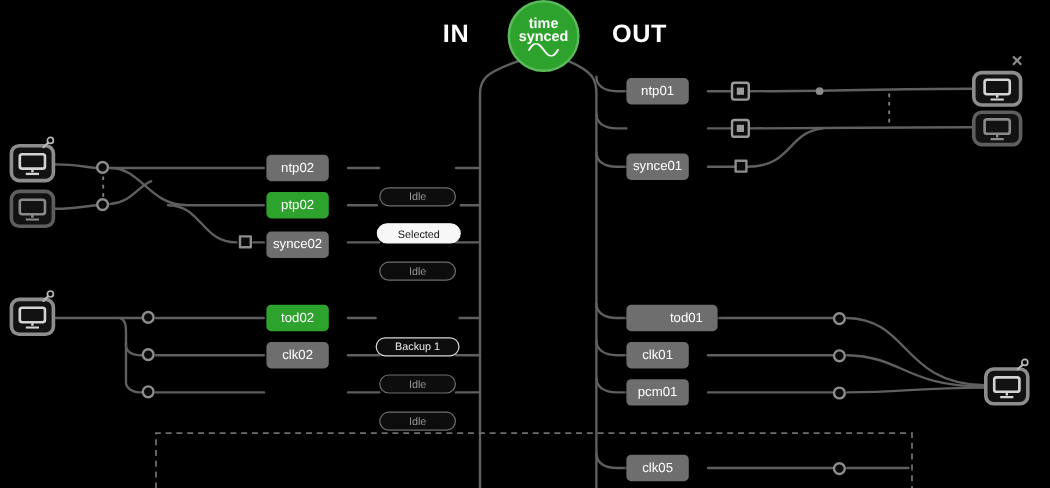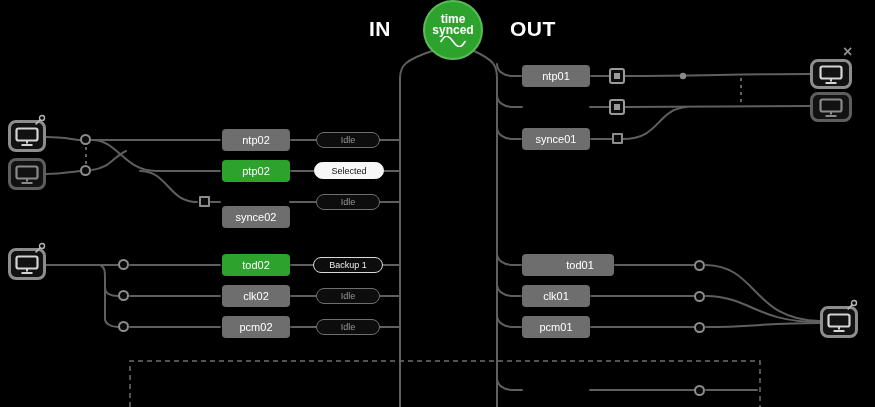--- a/index.html
+++ b/index.html
@@ -5,27 +5,27 @@
   html,body{margin:0;padding:0;background:#000;}
   .canvas{position:relative;width:875px;height:407px;background:#000;overflow:hidden;
           font-family:"Liberation Sans",sans-serif;}
   .wires{position:absolute;left:0;top:0;z-index:1;}
   .hdr{position:absolute;z-index:4;color:#fff;font-size:21px;font-weight:bold;letter-spacing:0.5px;text-align:right;}
   .sync-circle{position:absolute;left:423px;top:0px;width:60px;height:60px;border-radius:50%;
           background:#2da32d;border:2px solid #5abb5a;z-index:4;box-sizing:border-box;
           display:flex;flex-direction:column;align-items:center;justify-content:center;
           color:#fff;font-size:12px;font-weight:bold;cursor:pointer;}
   .sync-circle .ln{line-height:11px;}
-  .node-pill{position:absolute;z-index:3;width:68px;height:22px;border-radius:4px;background:#6e6e6e;
+  .node-pill{position:absolute;z-index:3;width:52px;height:22px;border-radius:4px;background:#6e6e6e;
           color:#fff;font-size:11px;display:flex;align-items:center;justify-content:center;
           box-shadow:0 1px 3px rgba(0,0,0,.7);cursor:pointer;}
   .node-pill.green{background:#2da32d;}
   .status-pill{position:absolute;z-index:3;width:64px;height:16px;border-radius:9px;background:#0d0d0d;
           border:1px solid #6f6f6f;color:#969696;font-size:9px;display:flex;align-items:center;
-          justify-content:center;box-sizing:border-box;}
+          justify-content:center;box-sizing:border-box;margin-top:24px;}
   .status-pill.selected{background:#f7f7f7;border-color:#f7f7f7;color:#111;width:70px;height:17px;font-weight:normal;}
   .status-pill.backup{border-color:#d8d8d8;color:#ececec;width:70px;}
   .dev{position:absolute;z-index:3;width:38px;height:32px;border:3px solid #8d8d8d;border-radius:8px;
           background:#121212;box-sizing:border-box;display:flex;align-items:center;justify-content:center;
           color:#d4d4d4;cursor:pointer;}
   .dev.dim{border-color:#5e5e5e;color:#8a8a8a;}
   .ring{position:absolute;z-index:3;width:11px;height:11px;border:2px solid #8d8d8d;border-radius:50%;
           background:#0a0a0a;box-sizing:border-box;cursor:pointer;}
   .sq{position:absolute;z-index:3;width:11px;height:11px;border:2px solid #8d8d8d;border-radius:1px;
           background:#0a0a0a;box-sizing:border-box;cursor:pointer;}
@@ -152,28 +152,27 @@
 
   <div class="ring" style="left:80px;top:134px;"></div>
   <div class="ring" style="left:80px;top:165px;"></div>
   <div class="sq" style="left:199px;top:196px;"></div>
   <div class="ring" style="left:118px;top:259px;"></div>
   <div class="ring" style="left:118px;top:290px;"></div>
   <div class="ring" style="left:118px;top:321px;"></div>
 
   <div class="node-pill" style="left:222px;top:129px;">ntp02</div>
   <div class="node-pill green" style="left:222px;top:160px;">ptp02</div>
-  <div class="node-pill" style="left:222px;top:206px;">synce02</div>
+  <div class="node-pill" style="left:222px;top:193px;">synce02</div>
   <div class="status-pill" style="left:316px;top:132px;">Idle</div>
   <div class="status-pill selected" style="left:314px;top:162px;">Selected</div>
   <div class="status-pill" style="left:316px;top:194px;">Idle</div>
 
   <div class="node-pill green" style="left:222px;top:254px;">tod02</div>
   <div class="node-pill" style="left:222px;top:285px;">clk02</div>
-  <div class="node-pill" style="left:222px;top:316px;">pcm02</div>
   <div class="status-pill backup" style="left:313px;top:257px;">Backup 1</div>
   <div class="status-pill" style="left:316px;top:288px;">Idle</div>
   <div class="status-pill" style="left:316px;top:319px;">Idle</div>
 
   <div class="node-pill" style="left:522px;top:65px;">ntp01</div>
   <div class="node-pill" style="left:522px;top:128px;">synce01</div>
   <div class="boxc" style="left:609px;top:68px;">
       <span></span>
     </div>
   <div class="boxc" style="left:609px;top:99px;">
@@ -181,20 +180,21 @@
     </div>
   <div class="sq" style="left:612px;top:133px;"></div>
 
   <div class="node-pill" style="left:522px;top:254px;padding-left:24px;">tod01</div>
   <div class="node-pill" style="left:522px;top:285px;">clk01</div>
   <div class="node-pill" style="left:522px;top:316px;">pcm01</div>
   <div class="ring" style="left:694px;top:260px;"></div>
   <div class="ring" style="left:694px;top:291px;"></div>
   <div class="ring" style="left:694px;top:322px;"></div>
 
+  <div class="node-pill" style="left:522px;top:379px;">clk05</div>
   <div class="ring" style="left:694px;top:385px;"></div>
 
   <div class="dev" style="left:810px;top:59px;width:42px;height:30px;">
     <svg width="24" height="19" viewBox="0 0 24 19">
         <rect x="1.5" y="1.5" width="21" height="12" rx="2" fill="none" stroke="currentColor" stroke-width="2.2"></rect>
         <path d="M12 14 v2.5 M6.5 18 h11" stroke="currentColor" stroke-width="2" fill="none"></path>
       </svg>
   </div>
   <div class="dev dim" style="left:810px;top:92px;width:42px;height:30px;">
     <svg width="24" height="19" viewBox="0 0 24 19">

